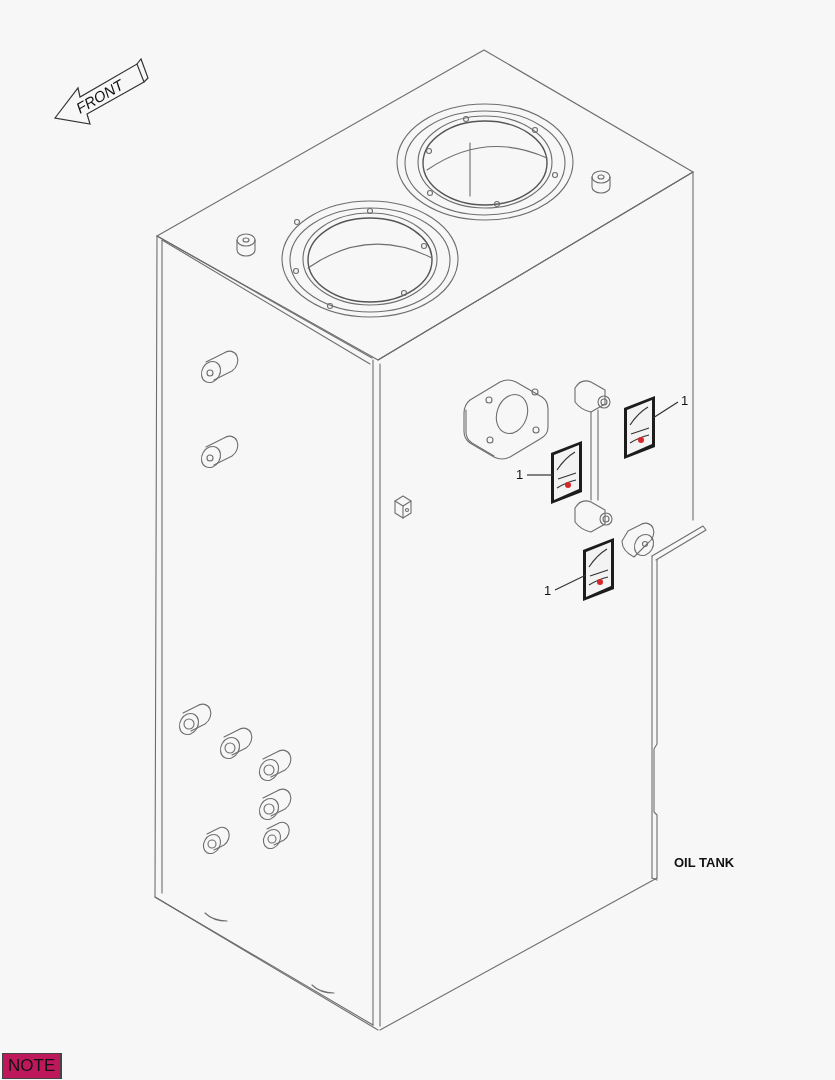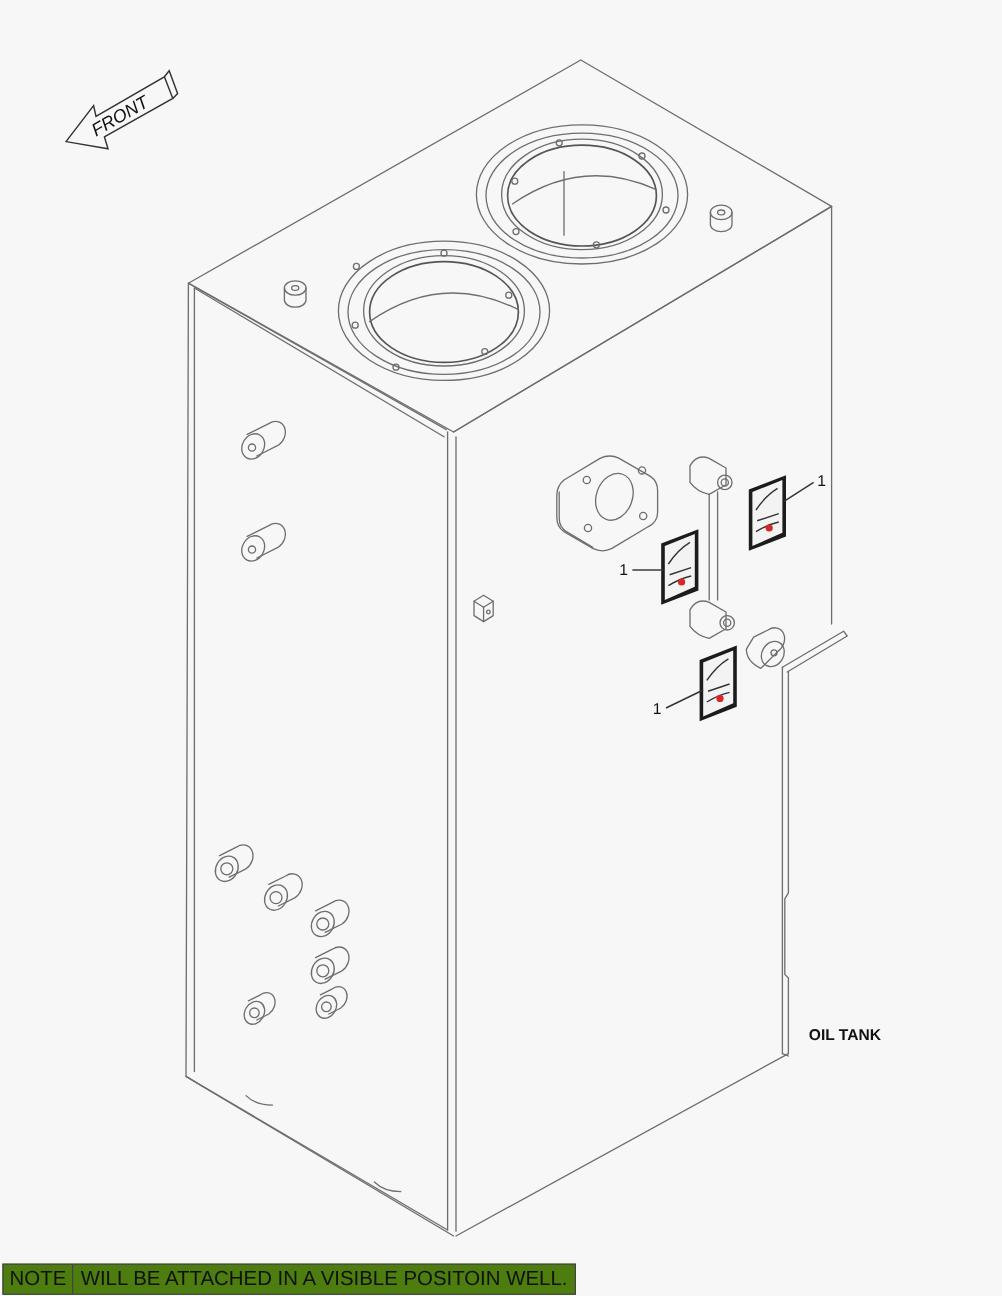--- a/index.html
+++ b/index.html
@@ -6,21 +6,21 @@
   body { width: 835px; height: 1080px; position: relative; overflow: hidden;
          font-family: "Liberation Sans", sans-serif; }
   #drawing { position: absolute; left: 0; top: 0; width: 835px; height: 1080px; }
   .ln { fill: none; stroke: #6e6e6e; stroke-width: 1.1; stroke-linejoin: round; stroke-linecap: round; }
   .ln2 { fill: none; stroke: #555; stroke-width: 1.4; }
   .dk { fill: none; stroke: #333; stroke-width: 1.2; }
   .txt { font-family: "Liberation Sans", sans-serif; fill: #111; }
   .label-one { font-size: 13px; }
   .caption { position: absolute; left: 674px; top: 855px; font-size: 13px; color: #111; font-weight: bold; }
   .note { position: absolute; left: 2px; top: 1053px; height: 24px; display: flex;
-          border: 1px solid #444; font-size: 17px; color: #111; background: #4d7c0f; justify-content: flex-end; }
+          border: 1px solid #444; font-size: 17px; color: #111; background: #be185d; justify-content: flex-end; }
   .note-key { padding: 1px 5px 0 5px; border-right: 1px solid #444; line-height: 22px; }
   .note-val { padding: 1px 6px 0 6px; line-height: 22px; white-space: nowrap; }
   .plate-bg { fill: #1c1c1c; }
   .plate-in { fill: #f3f3f3; }
 </style>
 </head>
 <body>
 
 <svg id="drawing" viewBox="0 0 835 1080" xmlns="http://www.w3.org/2000/svg">
 
@@ -207,14 +207,13 @@
   <g>
     <line class="dk" x1="555" y1="590" x2="586" y2="575"></line>
     <text class="txt label-one" x="544" y="595">1</text>
   </g>
 </svg>
 
 <div class="caption">OIL TANK</div>
 
 <div class="note">
   <div class="note-key">NOTE</div>
-  <div class="note-val">WILL BE ATTACHED IN A VISIBLE POSITOIN WELL.</div>
 </div>
 
 </body></html>

